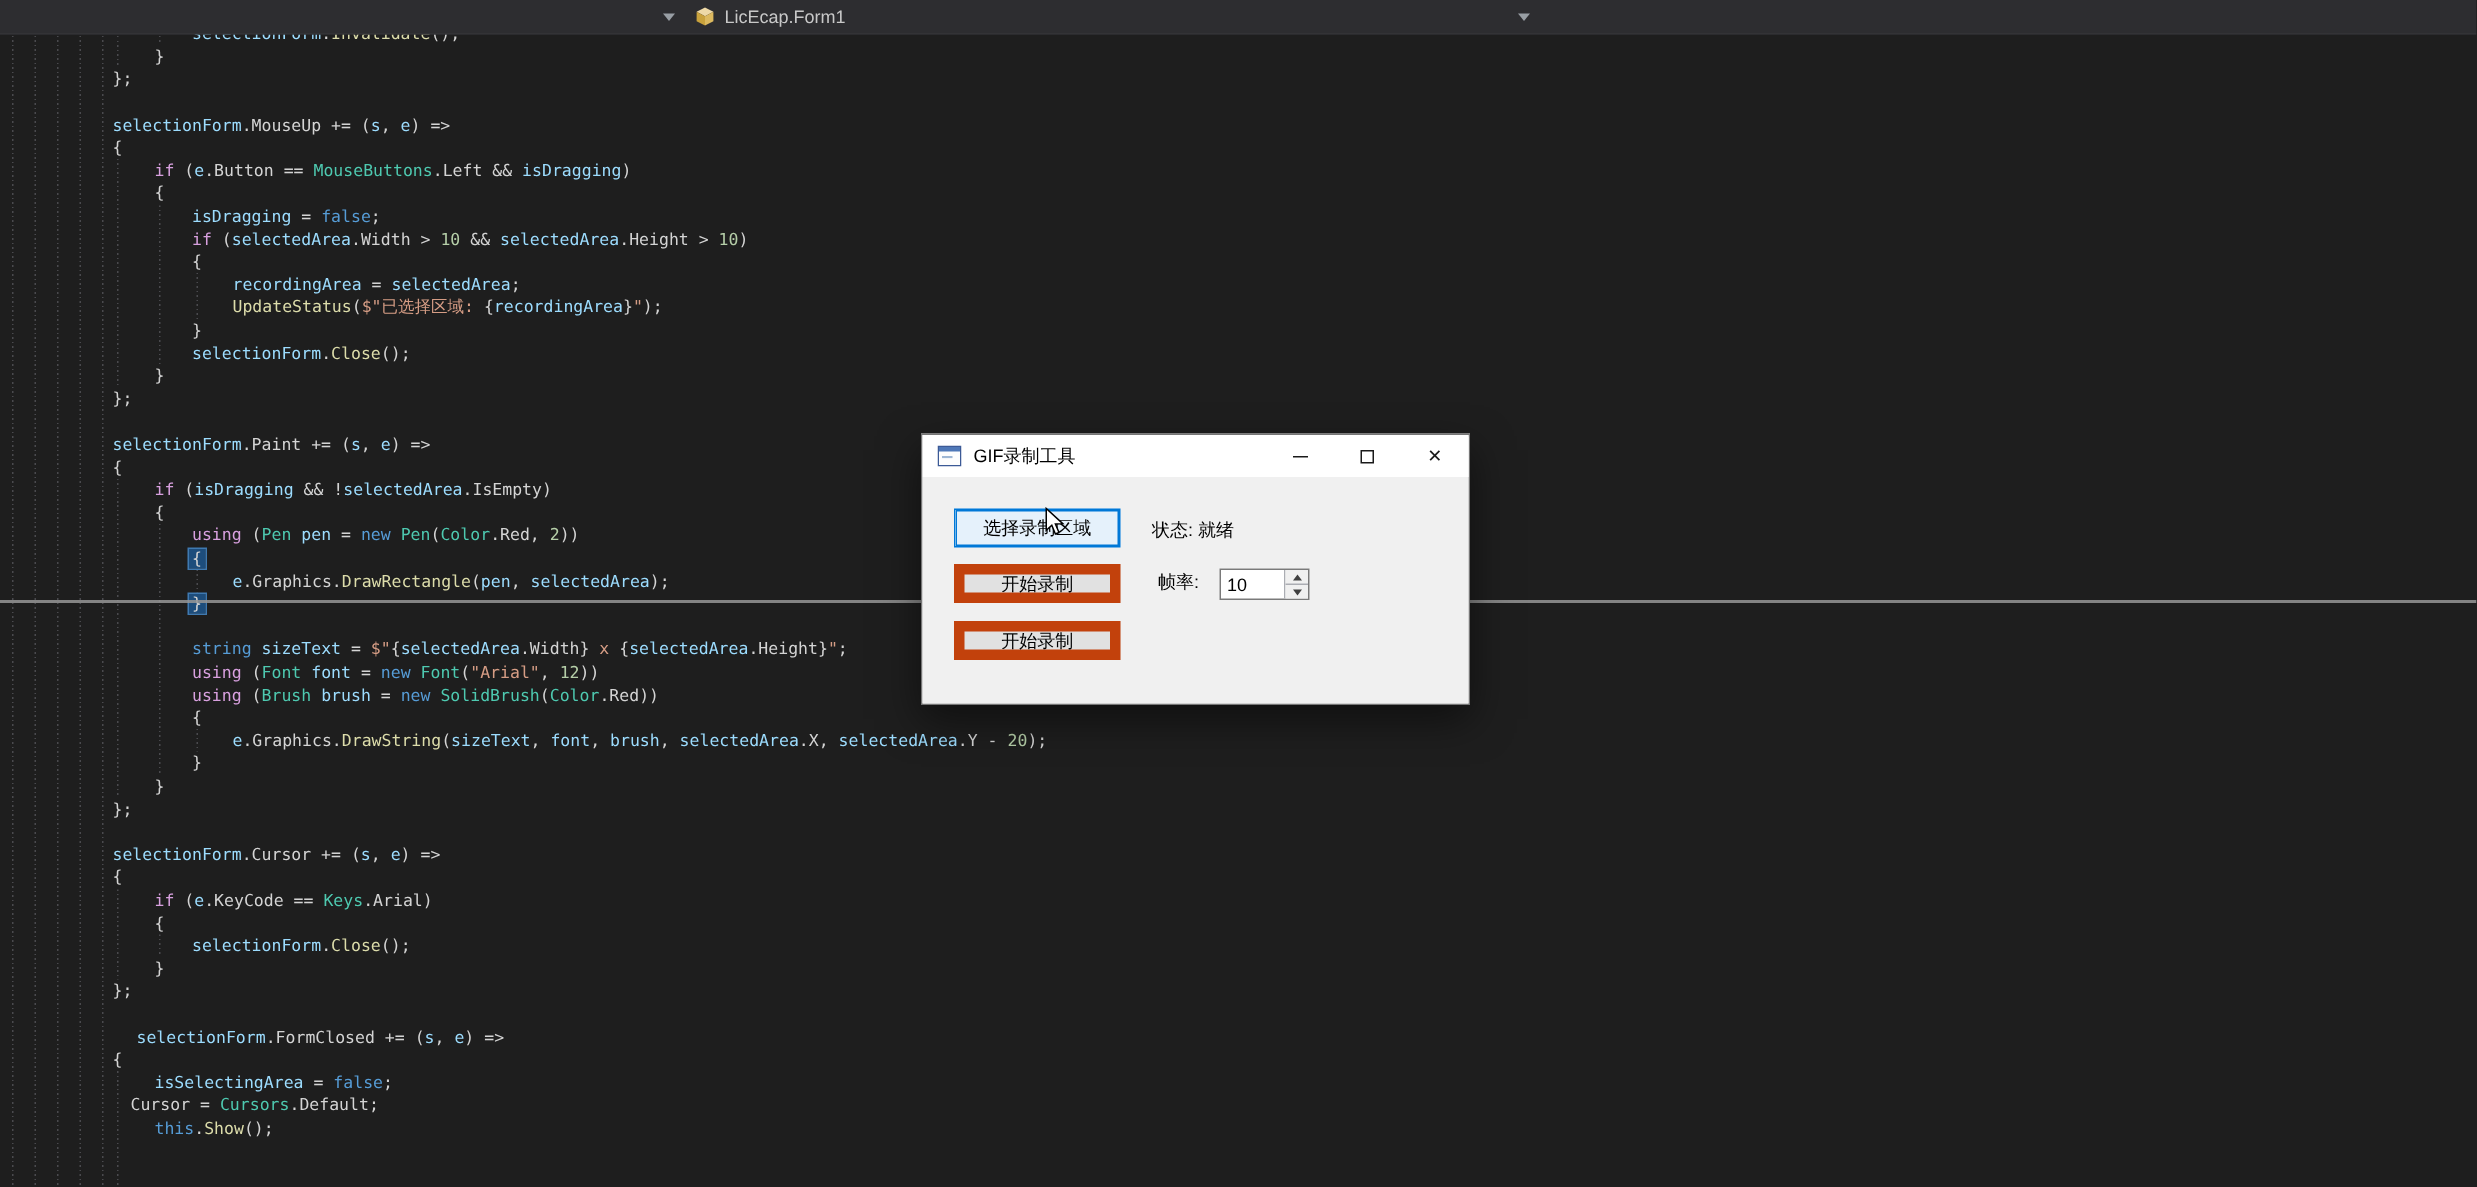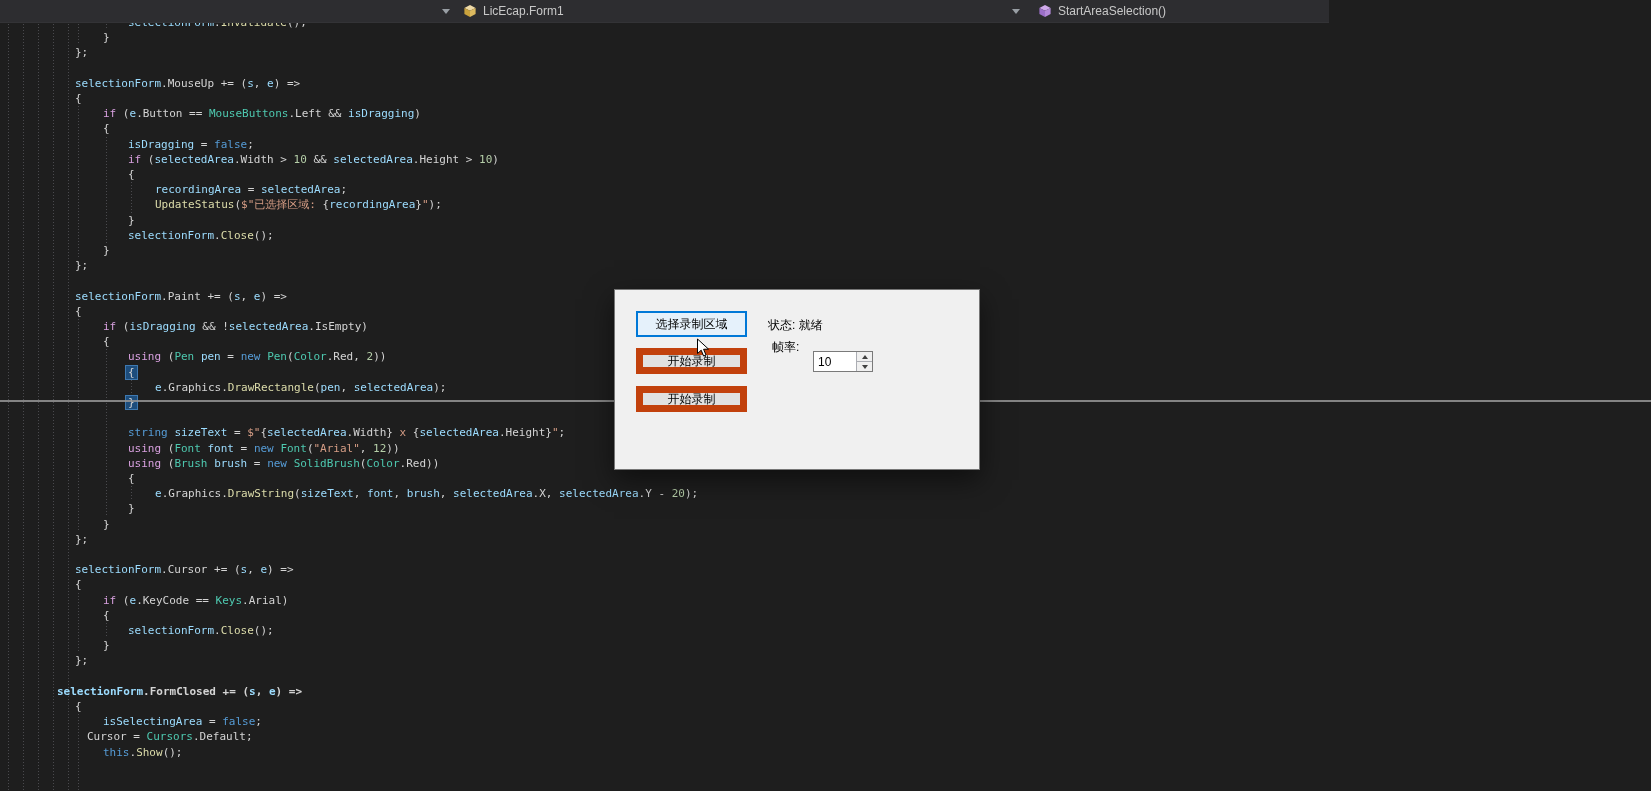--- a/index.html
+++ b/index.html
@@ -1,19 +1,19 @@
 <!DOCTYPE html>
 <html><head>
 <meta charset="utf-8">
 <style>
   html,body{margin:0;padding:0;}
   body{width:1651px;height:791px;overflow:hidden;background:#1e1e1e;position:relative;font-family:"Liberation Sans",sans-serif;}
 
   
-  #navbar{position:absolute;top:0;left:0;width:1329px;height:22px;background:#2d2d30;border-bottom:1px solid #333336;z-index:30;display:flex;}
+  #navbar{position:absolute;top:0;left:0;width:1651px;height:22px;background:#2d2d30;border-bottom:1px solid #333336;z-index:30;display:flex;}
   .nav-sec{display:flex;align-items:center;height:100%;box-sizing:border-box;}
   #nav-proj{width:458px;justify-content:flex-end;padding-right:8px;}
   #nav-class{width:570px;padding-left:5px;}
   #nav-member{flex:1;padding-left:10px;}
   .nav-label{color:#c8c8c8;font-size:12px;margin-left:6px;white-space:nowrap;}
   .caret-icon{width:0;height:0;border-left:4px solid transparent;border-right:4px solid transparent;border-top:5px solid #989ea4;}
   .caret-right{margin-left:auto;margin-right:8px;}
 
   
   #guide-layer{position:absolute;inset:0;z-index:0;}
@@ -41,21 +41,21 @@
   .min-icon{width:10px;height:1px;background:#1a1a1a;}
   .max-icon{width:9px;height:9px;border:1px solid #1a1a1a;box-sizing:border-box;background:transparent;}
   .close-glyph{font-size:12px;color:#1a1a1a;line-height:1;}
   #dlg-body{position:relative;height:151px;background:#f0f0f0;}
   .win-btn{position:absolute;left:21px;width:111px;height:26px;background:#e1e1e1;border:7px solid #c2410c;box-sizing:border-box;display:flex;align-items:center;justify-content:center;font-size:12px;color:#000;white-space:nowrap;}
   #select-area-btn{top:21px;background:#e5f1fb;border:1px solid #0078d7;box-shadow:inset 0 0 0 1px #0078d7;}
   #start-btn{top:58px;}
   #stop-btn{top:96px;}
   .dlg-label{position:absolute;font-size:12px;color:#000;white-space:nowrap;}
   #status-label{left:153px;top:27px;}
-  #framerate-label{left:157px;top:49px;}
+  #framerate-label{left:157px;top:62px;}
   #framerate-updown{position:absolute;left:198px;top:61px;width:60px;height:21px;background:#fff;border:1px solid #7a7a7a;box-sizing:border-box;display:flex;}
   #framerate-value{flex:1;font-size:12px;color:#000;padding:3px 0 0 4px;}
   #spin-col{width:15px;border-left:1px solid #abadb3;display:flex;flex-direction:column;}
   .spin-btn{flex:1;display:flex;align-items:center;justify-content:center;background:#f0f0f0;}
   #spin-up{border-bottom:1px solid #abadb3;}
   .spin-up-icon{width:0;height:0;border-left:3px solid transparent;border-right:3px solid transparent;border-bottom:4px solid #404040;}
   .spin-down-icon{width:0;height:0;border-left:3px solid transparent;border-right:3px solid transparent;border-top:4px solid #404040;}
 
   
   #mouse-cursor{position:absolute;left:696px;top:338px;z-index:50;}
@@ -120,21 +120,21 @@
     <div class="code-line" style="top: 531.8px; left: 75px;"><span class="tok-pl">};</span></div>
     <div class="code-line" style="top: 547px; left: 75px;"></div>
     <div class="code-line" style="top: 562.2px; left: 75px;"><span class="tok-lv">selectionForm</span><span class="tok-pl">.Cursor += (</span><span class="tok-lv">s</span><span class="tok-pl">, </span><span class="tok-lv">e</span><span class="tok-pl">) =&gt;</span></div>
     <div class="code-line" style="top: 577.4px; left: 75px;"><span class="tok-pl">{</span></div>
     <div class="code-line" style="top: 592.6px; left: 103px;"><span class="tok-cf">if</span><span class="tok-pl"> (</span><span class="tok-lv">e</span><span class="tok-pl">.KeyCode == </span><span class="tok-ty">Keys</span><span class="tok-pl">.Arial)</span></div>
     <div class="code-line" style="top: 607.8px; left: 103px;"><span class="tok-pl">{</span></div>
     <div class="code-line" style="top: 623px; left: 128px;"><span class="tok-lv">selectionForm</span><span class="tok-pl">.</span><span class="tok-mt">Close</span><span class="tok-pl">();</span></div>
     <div class="code-line" style="top: 638.2px; left: 103px;"><span class="tok-pl">}</span></div>
     <div class="code-line" style="top: 653.4px; left: 75px;"><span class="tok-pl">};</span></div>
     <div class="code-line" style="top: 668.6px; left: 75px;"></div>
-    <div class="code-line" style="top: 683.8px; left: 57px; font-weight: bold;"><span class="tok-lv">selectionForm</span><span class="tok-pl">.FormClosed += (</span><span class="tok-lv">s</span><span class="tok-pl">, </span><span class="tok-lv">e</span><span class="tok-pl">) =&gt;</span></div>
+    <div class="code-line" style="top: 683.8px; left: 91px;"><span class="tok-lv">selectionForm</span><span class="tok-pl">.FormClosed += (</span><span class="tok-lv">s</span><span class="tok-pl">, </span><span class="tok-lv">e</span><span class="tok-pl">) =&gt;</span></div>
     <div class="code-line" style="top: 699px; left: 75px;"><span class="tok-pl">{</span></div>
     <div class="code-line" style="top: 714.2px; left: 103px;"><span class="tok-lv">isSelectingArea</span><span class="tok-pl"> = </span><span class="tok-kw">false</span><span class="tok-pl">;</span></div>
     <div class="code-line" style="top: 729.4px; left: 87px;"><span class="tok-pl">Cursor = </span><span class="tok-ty">Cursors</span><span class="tok-pl">.Default;</span></div>
     <div class="code-line" style="top: 744.6px; left: 103px;"><span class="tok-kw">this</span><span class="tok-pl">.</span><span class="tok-mt">Show</span><span class="tok-pl">();</span></div>
   </div>
 
 <div id="crosshair-line"></div>
 
 <div id="navbar">
   <div class="nav-sec" id="nav-proj">
@@ -144,33 +144,42 @@
     <span style="display:flex;">
       <svg width="14" height="14" viewBox="0 0 14 14">
         <polygon points="7,1 12.6,3.9 7,6.8 1.4,3.9" fill="#eed9a6"></polygon>
         <polygon points="1.4,3.9 7,6.8 7,13 1.4,10.1" fill="#c9a23c"></polygon>
         <polygon points="12.6,3.9 7,6.8 7,13 12.6,10.1" fill="#dcb95f"></polygon>
       </svg>
     </span>
     <span class="nav-label">LicEcap.Form1</span>
     <span class="caret-icon caret-right"></span>
   </div>
-  <div class="nav-sec" id="nav-member">
+</div>
+
+<div id="gif-dialog">
+  <div id="dlg-titlebar">
     <span style="display:flex;">
-      <svg width="14" height="14" viewBox="0 0 14 14">
-        <polygon points="7,1 12.6,3.9 7,6.8 1.4,3.9" fill="#cfa9ea"></polygon>
-        <polygon points="1.4,3.9 7,6.8 7,13 1.4,10.1" fill="#9b6fc8"></polygon>
-        <polygon points="12.6,3.9 7,6.8 7,13 12.6,10.1" fill="#b389d9"></polygon>
+      <svg width="16" height="14" viewBox="0 0 16 14">
+        <rect x="0.5" y="0.5" width="15" height="13" fill="#fdfdfd" stroke="#3c5a96"></rect>
+        <rect x="1" y="1" width="14" height="3" fill="#4f78b8"></rect>
+        <rect x="3" y="7" width="7" height="1.4" fill="#9fb7d4"></rect>
       </svg>
     </span>
-    <span class="nav-label">StartAreaSelection()</span>
-  </div>
-</div>
-
-<div id="gif-dialog">
+    <span id="dlg-title">GIF录制工具</span>
+    <div class="cap-btn">
+      <span class="min-icon"></span>
+    </div>
+    <div class="cap-btn">
+      <span class="max-icon"></span>
+    </div>
+    <div class="cap-btn">
+      <span class="close-glyph">✕</span>
+    </div>
+  </div>
   <div id="dlg-body">
     <div class="win-btn" id="select-area-btn">选择录制区域</div>
     <div class="dlg-label" id="status-label">状态: 就绪</div>
     <div class="win-btn" id="start-btn">开始录制</div>
     <div class="dlg-label" id="framerate-label">帧率:</div>
     <div id="framerate-updown">
       <div id="framerate-value">10</div>
       <div id="spin-col">
         <div class="spin-btn" id="spin-up">
           <span class="spin-up-icon"></span>

